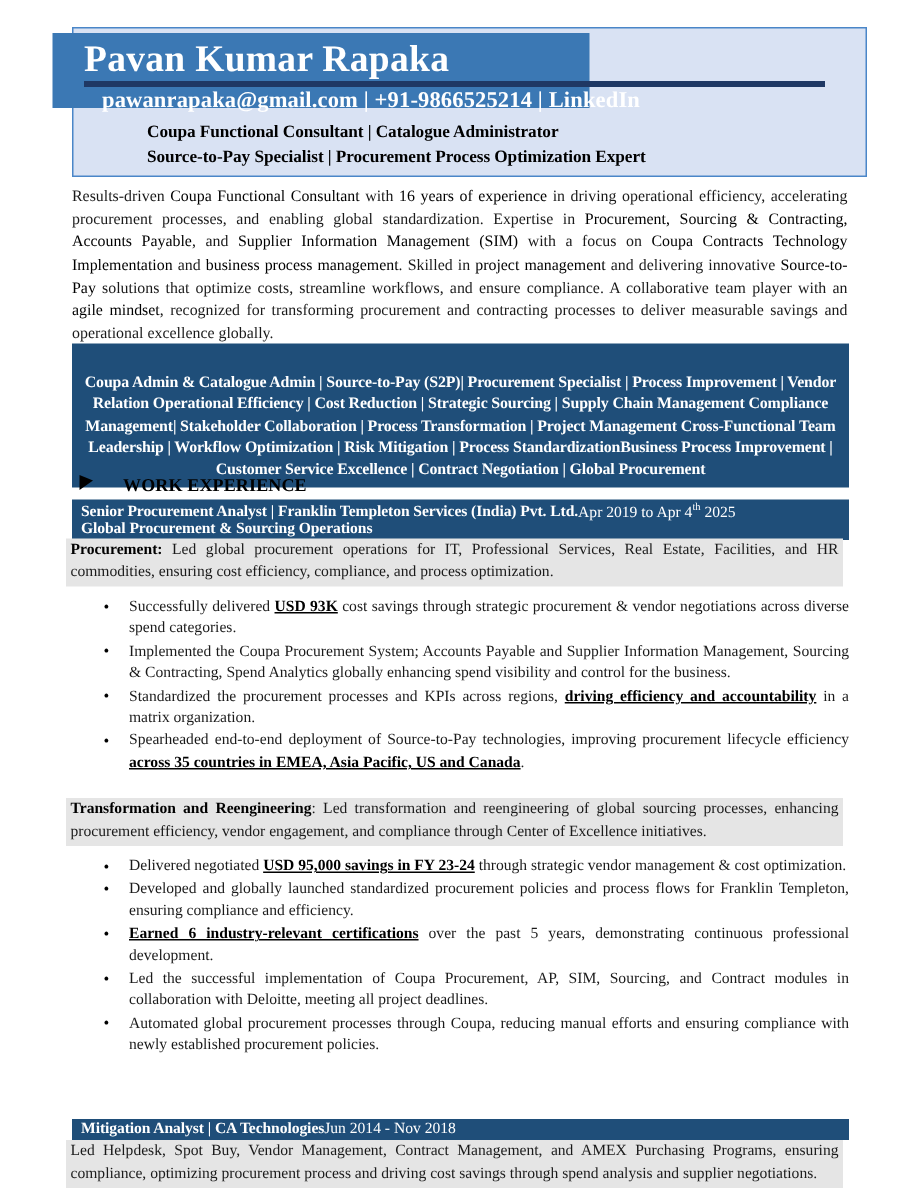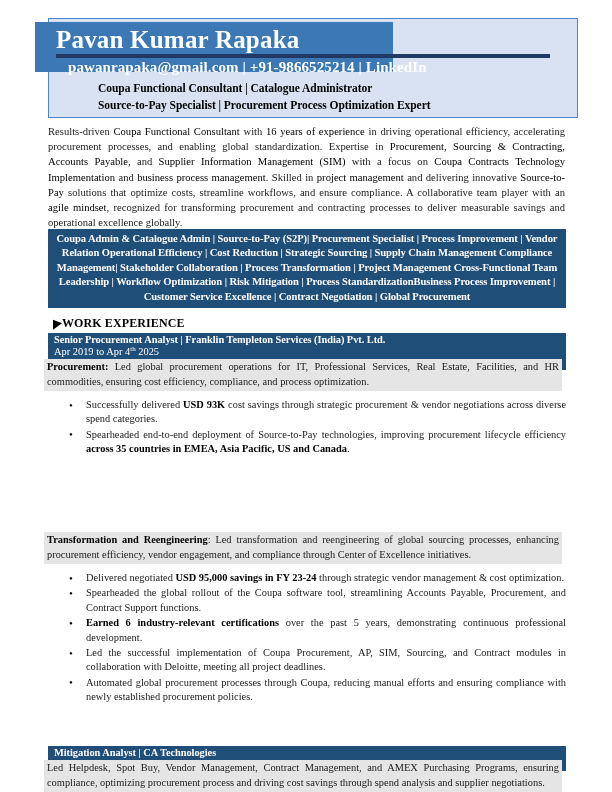--- a/index.html
+++ b/index.html
@@ -107,29 +107,30 @@
     background: #1f4e79;
     padding: 3px 8px 4px 8px;
     text-align: center;
   }
   .skills-text {
     font-size: 10.6px;
     font-weight: bold;
     color: #ffffff;
     line-height: 14.4px;
     letter-spacing: -0.1px;
+    margin-top: 17px;
   }
 
   
   .section-head {
     position: absolute;
     left: 53px;
     display: flex;
-    align-items: center;
-    gap: 0;
+    align-items: flex-start;
+    gap: 20px;
   }
   .flag-mark {
     display: inline-block;
     width: 0; height: 0;
     border-left: 9px solid #000;
     border-top: 5px solid transparent;
     border-bottom: 5px solid transparent;
     transform: skewY(-8deg);
   }
   .section-title {
@@ -145,21 +146,20 @@
     left: 48px;
     width: 518px;
     background: #1f4e79;
     padding: 1px 6px 2px 6px;
     color: #ffffff;
   }
   .job-bar-row {
     display: flex;
     justify-content: flex-start;
     align-items: baseline;
-    flex-direction: column;
   }
   .job-role {
     font-size: 10.4px;
     font-weight: bold;
     letter-spacing: -0.05px;
     white-space: nowrap;
   }
   .job-dates {
     font-size: 10.4px;
     font-weight: normal;
@@ -204,21 +204,21 @@
     margin-bottom: 1px;
   }
   .bullets li::before {
     content: "\2022";
     position: absolute;
     left: 21px;
     top: -0.5px;
     font-size: 11px;
     color: #000;
   }
-  .bullets li b { font-weight: bold; color: #000; }
+  .bullets li b { font-weight: bold; color: #000; text-decoration: underline; }
 </style>
 </head>
 <body>
 
 <div class="page">
 
   <div class="header-band"></div>
 
   <div class="name-block">
     <div class="name-text">Pavan Kumar Rapaka</div>
@@ -248,26 +248,28 @@
       <div class="job-bar" style="top: 333px;">
         <div class="job-bar-row">
           <span class="job-role">Senior Procurement Analyst | Franklin Templeton Services (India) Pvt. Ltd.</span>
           <span class="job-dates">Apr 2019  to Apr 4<sup>th</sup> 2025</span>
         </div>
         <div class="job-sub">Global Procurement &amp; Sourcing Operations</div>
       </div>
       <div class="lead-highlight" style="top: 359px;"><b>Procurement:</b> Led global procurement operations for IT, Professional Services, Real Estate, Facilities, and HR commodities, ensuring cost efficiency, compliance, and process optimization.</div>
       <ul class="bullets" style="top: 398px;">
         <li>Successfully delivered <b>USD 93K</b> cost savings through strategic procurement &amp; vendor negotiations across diverse spend categories.</li>
+        <li>Implemented the Coupa Procurement System; Accounts Payable and Supplier Information Management, Sourcing &amp; Contracting, Spend Analytics globally enhancing spend visibility and control for the business.</li>
+        <li>Standardized the procurement processes and KPIs across regions, <b>driving efficiency and accountability</b> in a matrix organization.</li>
         <li>Spearheaded end-to-end deployment of Source-to-Pay technologies, improving procurement lifecycle efficiency <b>across 35 countries in EMEA, Asia Pacific, US and Canada</b>.</li>
       </ul>
       <div class="lead-highlight" style="top: 532px;"><b>Transformation and Reengineering</b>: Led transformation and reengineering of global sourcing processes, enhancing procurement efficiency, vendor engagement, and compliance through Center of Excellence initiatives.</div>
       <ul class="bullets" style="top: 571px;">
         <li>Delivered negotiated <b>USD 95,000 savings in FY 23-24</b> through strategic vendor management &amp; cost optimization.</li>
-        <li>Spearheaded the global rollout of the Coupa software tool, streamlining Accounts Payable, Procurement, and Contract Support functions.</li>
+        <li>Developed and globally launched standardized procurement policies and process flows for Franklin Templeton, ensuring compliance and efficiency.</li>
         <li><b>Earned 6 industry-relevant certifications</b> over the past 5 years, demonstrating continuous professional development.</li>
         <li>Led the successful implementation of Coupa Procurement, AP, SIM, Sourcing, and Contract modules in collaboration with Deloitte, meeting all project deadlines.</li>
         <li>Automated global procurement processes through Coupa, reducing manual efforts and ensuring compliance with newly established procurement policies.</li>
       </ul>
       <div class="job-bar" style="top: 746px;">
         <div class="job-bar-row">
           <span class="job-role">Mitigation Analyst | CA Technologies</span>
           <span class="job-dates">Jun 2014 - Nov 2018</span>
         </div>
       </div>

